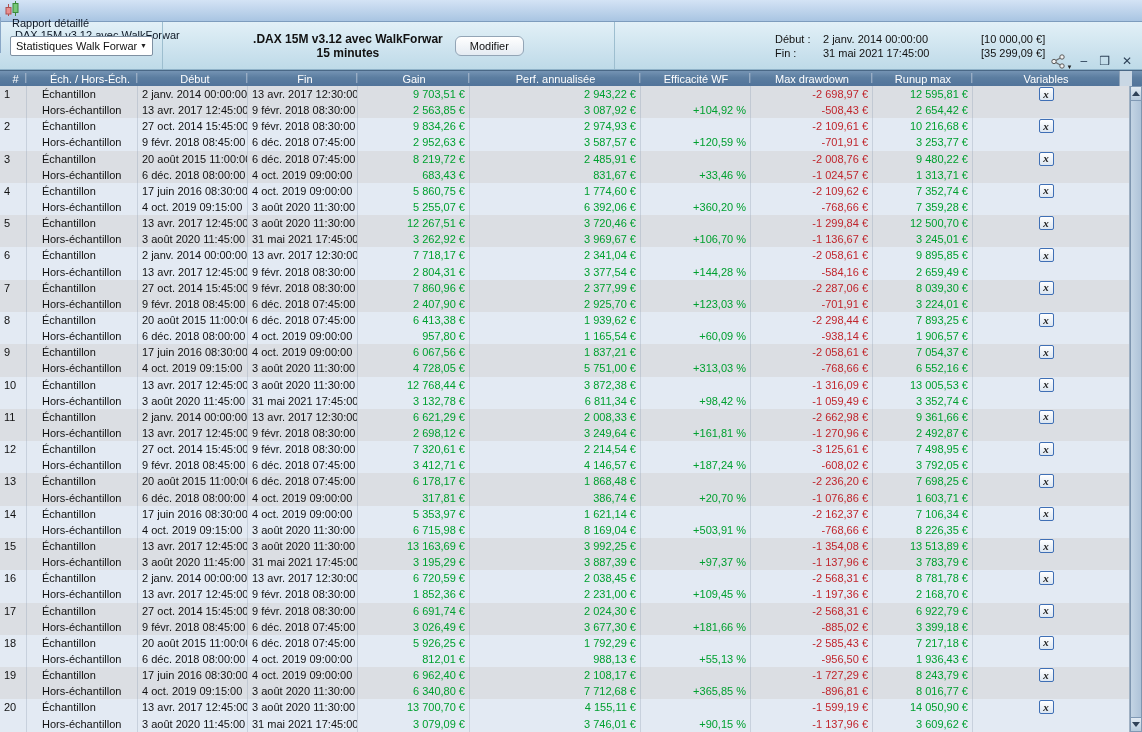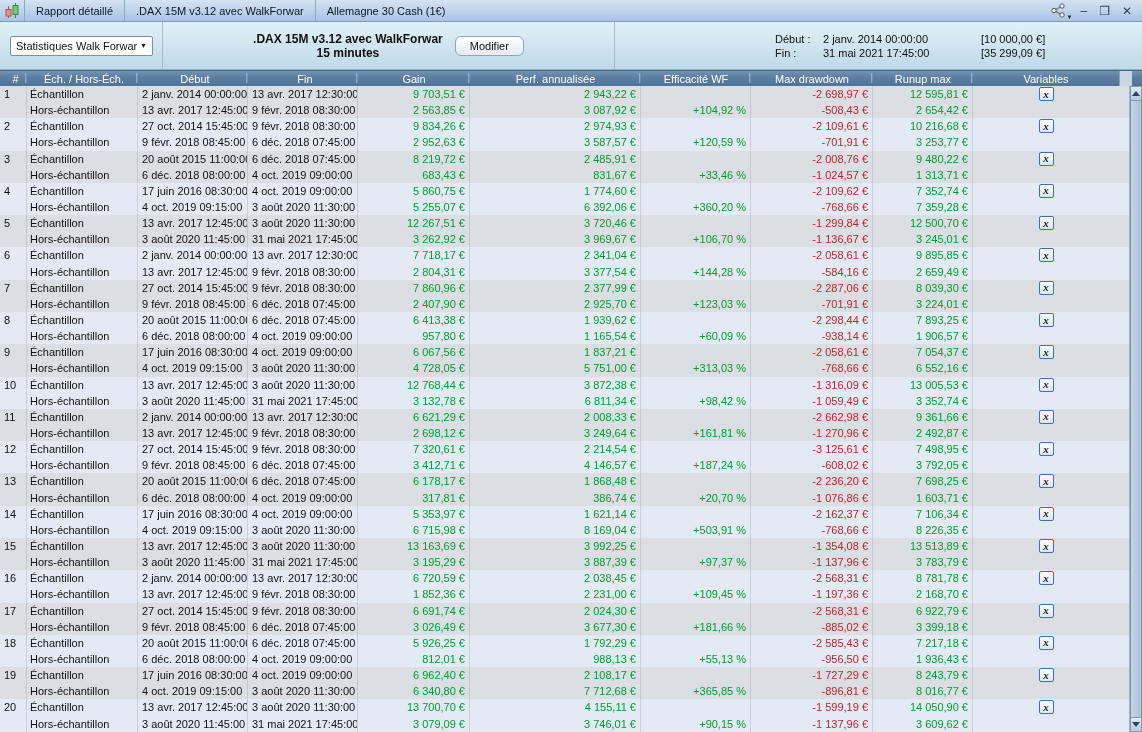--- a/index.html
+++ b/index.html
@@ -2,21 +2,21 @@
 <html style="--green: #00a030; --red: #c0252c;"><head>
 <meta charset="utf-8">
 <style>
   * { margin:0; padding:0; box-sizing:border-box; }
   html,body { width:1142px; height:732px; overflow:hidden; }
   body { font-family:"Liberation Sans", sans-serif; font-size:11px; color:#111; }
   .window { position:relative; width:1142px; height:732px; background:#dde5ee; overflow:hidden; }
 
   
   .tabbar { height:22px; display:flex; align-items:stretch;
-    background:linear-gradient(#d4e3f5,#a9c5e2); border-bottom:1px solid #7d9cbd; }
+    background:linear-gradient(#d4e3f5,#a9c5e2); border-bottom:1px solid #7d9cbd;flex-direction:column; }
   .tab-icon-cell { width:24px; display:flex; align-items:center; justify-content:center; }
   .tab { display:flex; align-items:center; padding:0 11px; border-left:1px solid #89a7c6;
     color:#0c1624; font-size:11px; cursor:default; }
   .tab:first-of-type { background:linear-gradient(#e2eefb,#bcd4ec); }
   .tab:last-of-type { border-right:1px solid #89a7c6; }
   .win-controls { margin-left:auto; display:flex; align-items:center; gap:12px; padding-right:10px; }
   .win-btn { color:#2e4258; font-size:12px; line-height:1; display:flex; align-items:center; }
   .share-wrap { position:relative; width:18px; height:16px; }
   .share-caret { position:absolute; right:-4px; bottom:-1px; font-size:6px; color:#222; }
 
@@ -46,21 +46,21 @@
   .sb-corner { width:13px; height:16px; background:#c9d7e4; border-left:1px solid #8fa3b8; }
 
   
   .tbody { position:relative; width:1129px; height:646px; overflow:hidden; }
   .tr { display:flex; height:16.15px; align-items:stretch; }
   .band-a { background:#dbdee3; }   
   .band-b { background:#e3eaf3; }   
   .td { display:flex; align-items:center; border-right:1px solid rgba(148,162,180,.35);
     white-space:nowrap; overflow:hidden; }
   .c-num   { width:27px;  padding-left:4px; }
-  .c-type  { width:111px; padding-left:3px; }
+  .c-type  { width:111px; padding-left:15px; }
   .c-debut { width:110px; padding-left:4px; }
   .c-fin   { width:110px; padding-left:4px; }
   .c-gain  { width:112px; }
   .c-perf  { width:171px; }
   .c-eff   { width:110px; }
   .c-maxdd { width:122px; }
   .c-runup { width:100px; }
   .c-vars  { width:146px; border-right:none; justify-content:center; }
   .num { justify-content:flex-end; padding-right:4px; }
   .pos { color:var(--green,#00a030); }

